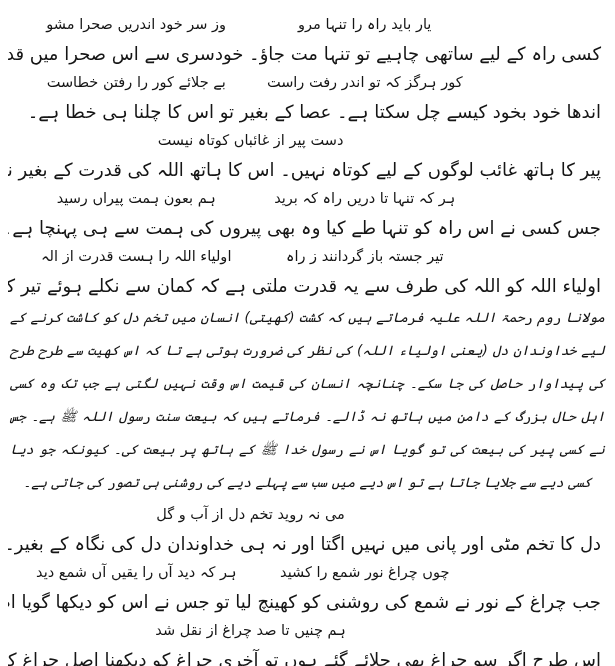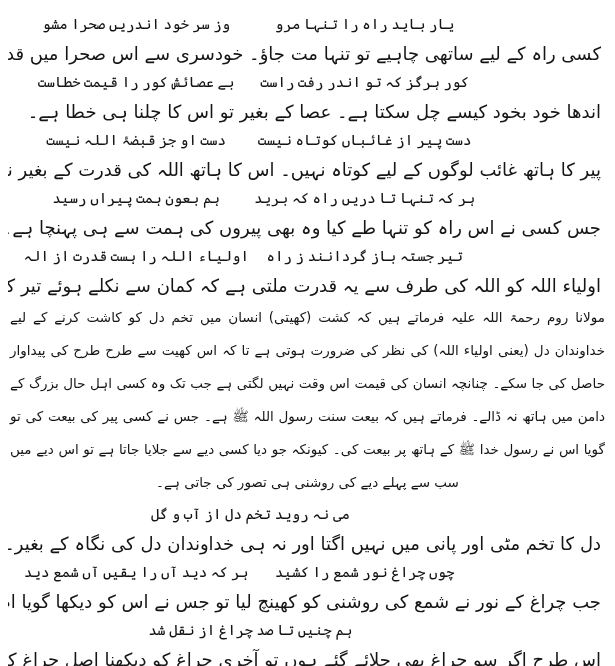--- a/index.html
+++ b/index.html
@@ -29,58 +29,57 @@
     display: flex;
     padding-right: 128px;   
     padding-left: 14px;
     font-size: 14.5px;
     font-weight: 500;
   }
   .couplet .hemi {
     flex: 1 1 0;
     text-align: center;
     overflow: hidden;
-    font-family: Liberation Serif, serif;
   }
   .translation {
     padding-right: 6px;
     font-size: 18px;
   }
   .paragraph {
     font-size: 13.5px;
     line-height: 33px;
     text-align: justify;
     text-align-last: right;
     padding: 0 2px;
     margin: 1px 0;
   }
   .paragraph.center-last {
     text-align-last: center;
+    font-style: italic;
   }
 </style>
 </head>
 <body>
 
 <div class="page">
 
   <div class="row couplet">
     <span class="hemi">یار باید راہ را تنہا مرو</span>
     <span class="hemi">وز سر خود اندریں صحرا مشو</span>
   </div>
   <div class="row translation">کسی راہ کے لیے ساتھی چاہیے تو تنہا مت جاؤ۔ خودسری سے اس صحرا میں قدم نہ رکھو۔</div>
 
   <div class="row couplet">
     <span class="hemi">کور ہرگز کہ تو اندر رفت راست</span>
-    <span class="hemi">بے عصائش کور را قیمت خطاست</span>
+    <span class="hemi">بے جلائے کور را رفتن خطاست</span>
   </div>
   <div class="row translation">اندھا خود بخود کیسے چل سکتا ہے۔ عصا کے بغیر تو اس کا چلنا ہی خطا ہے۔</div>
 
   <div class="row couplet">
     <span class="hemi">دست پیر از غائباں کوتاہ نیست</span>
-    <span class="hemi">دست او جز قبضۂ اللہ نیست</span>
   </div>
   <div class="row translation">پیر کا ہاتھ غائب لوگوں کے لیے کوتاہ نہیں۔ اس کا ہاتھ اللہ کی قدرت کے بغیر نہیں۔</div>
 
   <div class="row couplet">
     <span class="hemi">ہر کہ تنہا تا دریں راہ کہ برید</span>
     <span class="hemi">ہم بعون ہمت پیراں رسید</span>
   </div>
   <div class="row translation">جس کسی نے اس راہ کو تنہا طے کیا وہ بھی پیروں کی ہمت سے ہی پہنچا ہے۔</div>
 
   <div class="row couplet">

